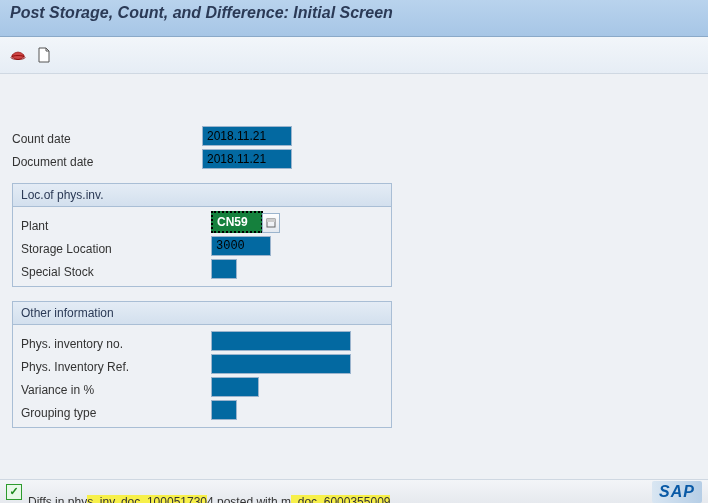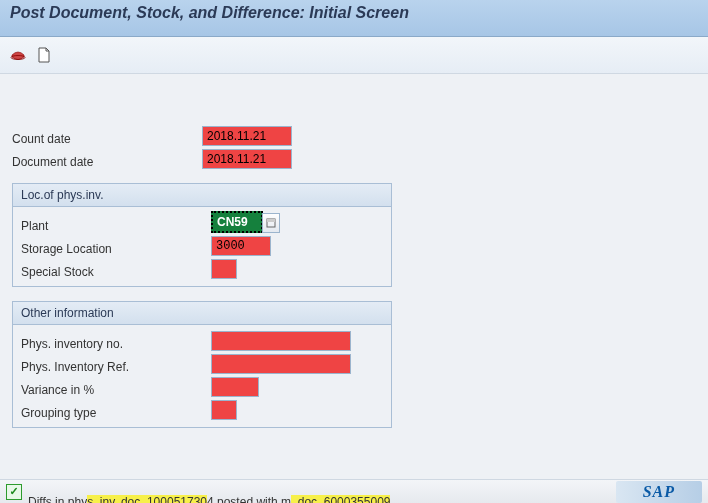--- a/index.html
+++ b/index.html
@@ -2,41 +2,41 @@
 <html><head>
 <meta charset="utf-8">
 <style>
   html,body{margin:0;padding:0;width:708px;height:503px;font-family:Arial,Helvetica,sans-serif;font-size:12px;background:#fff;color:#333;overflow:hidden;}
   .titlebar{background:linear-gradient(#b9d3ed,#a7c6e6);height:28px;padding:4px 10px;font-size:16px;font-style:italic;font-weight:bold;color:#2b3a56;border-bottom:1px solid #8aa9c8;}
   .toolbar{background:linear-gradient(#f2f6fa,#e6edf5);height:28px;padding:4px 8px;border-bottom:1px solid #cfd8e2;display:flex;align-items:center;gap:6px;}
   .tbtn{width:20px;height:20px;display:flex;align-items:center;justify-content:center;cursor:pointer;}
   .content{padding:50px 12px 8px 12px;background:#eef1f5;height:calc(503px - 28px - 28px - 24px - 50px - 8px);}
   .row{display:flex;align-items:flex-end;height:22px;margin-bottom:1px;}
   .lbl{width:190px;color:#333;}
-  .inp{height:18px;border:1px solid #9bb4cd;background:#ef4444;padding:0 4px;font-family:inherit;font-size:12px;}
+  .inp{height:18px;border:1px solid #9bb4cd;background:#0369a1;padding:0 4px;font-family:inherit;font-size:12px;}
   .inp.date{width:80px;}
   .inp.sel{width:40px;background:#15803d;color:#fff;border:2px dotted #000;font-weight:bold;}
   .inp.short{width:50px;font-family:Liberation Mono, monospace;}
   .inp.tiny{width:16px;}
   .inp.med{width:130px;}
   .grp{border:1px solid #a9bed5;margin-top:14px;width:378px;}
   .grp-head{background:linear-gradient(#e4ecf5,#d3e0ee);border-bottom:1px solid #a9bed5;padding:4px 8px;color:#2b3a56;}
   .grp-body{padding:4px 8px 6px 8px;background:#eef1f5;}
   .f4{width:16px;height:18px;border:1px solid #9bb4cd;background:linear-gradient(#fefefe,#e3e9f0);display:inline-flex;align-items:center;justify-content:center;margin-left:-1px;cursor:pointer;}
   .statusbar{position:absolute;bottom:0;left:0;width:708px;height:24px;background:linear-gradient(#f3f5f8,#e6e9ee);border-top:1px solid #cfd8e2;display:flex;align-items:center;padding:0 6px;box-sizing:border-box;}
   .status-icon{width:14px;height:14px;border:1px solid #2d9b2d;background:#e8f8e8;display:flex;align-items:center;justify-content:center;margin-right:6px;color:#1e8a1e;font-weight:bold;font-size:11px;}
   .status-txt{flex:1;margin-top:21px;}
   .hl{background:#f7f04a;}
   .sap{font-weight:bold;font-style:italic;color:#0a5aa6;font-size:16px;letter-spacing:1px;}
-  .sap-box{background:linear-gradient(90deg,#d9e6f2 0%,#b6cee6 100%);padding:2px 27px;border-radius:2px;font-family:Liberation Serif, serif;}
+  .sap-box{background:linear-gradient(90deg,#d9e6f2 0%,#b6cee6 100%);padding:2px 7px;border-radius:2px;}
 </style>
 </head>
 <body>
 
-<div class="titlebar">Post Document, Stock, and Difference: Initial Screen</div>
+<div class="titlebar">Post Storage, Count, and Difference: Initial Screen</div>
 
 <div class="toolbar">
   <div class="tbtn">
     <svg width="16" height="14" viewBox="0 0 16 14">
         <path d="M2 7 Q8 1 14 7 L14 9 Q8 14 2 9 Z" fill="#c44" stroke="#800" stroke-width="0.6"></path>
         <ellipse cx="8" cy="9.5" rx="7" ry="2" fill="none" stroke="#800" stroke-width="0.8"></ellipse>
       </svg>
   </div>
   <div class="tbtn">
     <svg width="14" height="16" viewBox="0 0 14 16">

